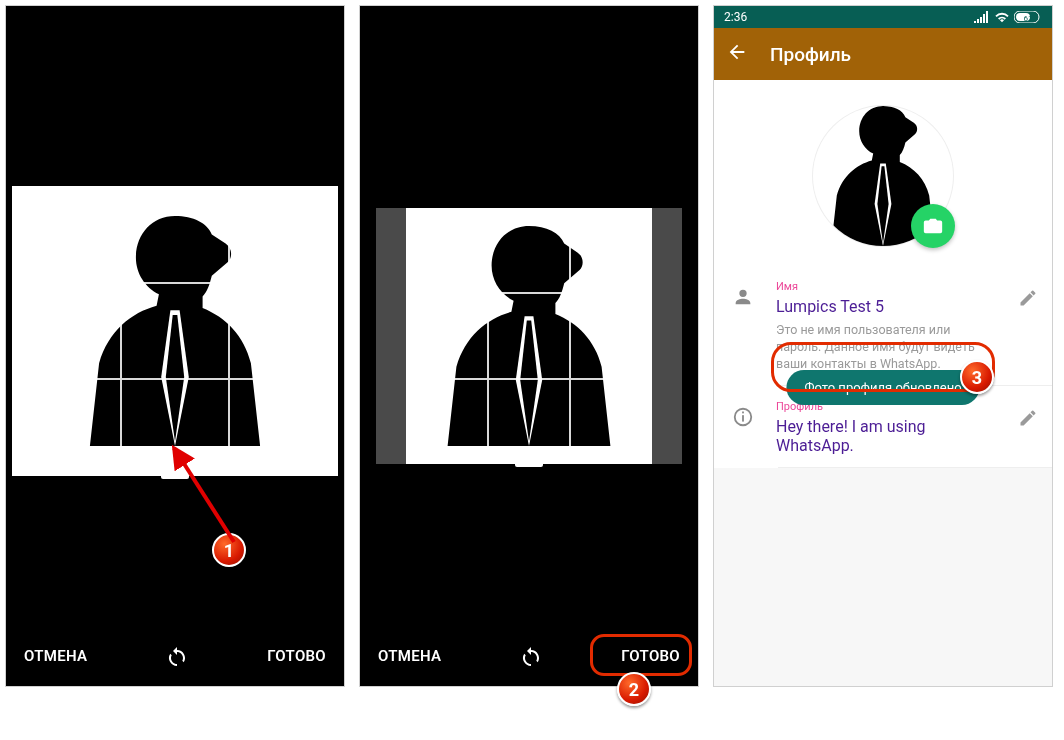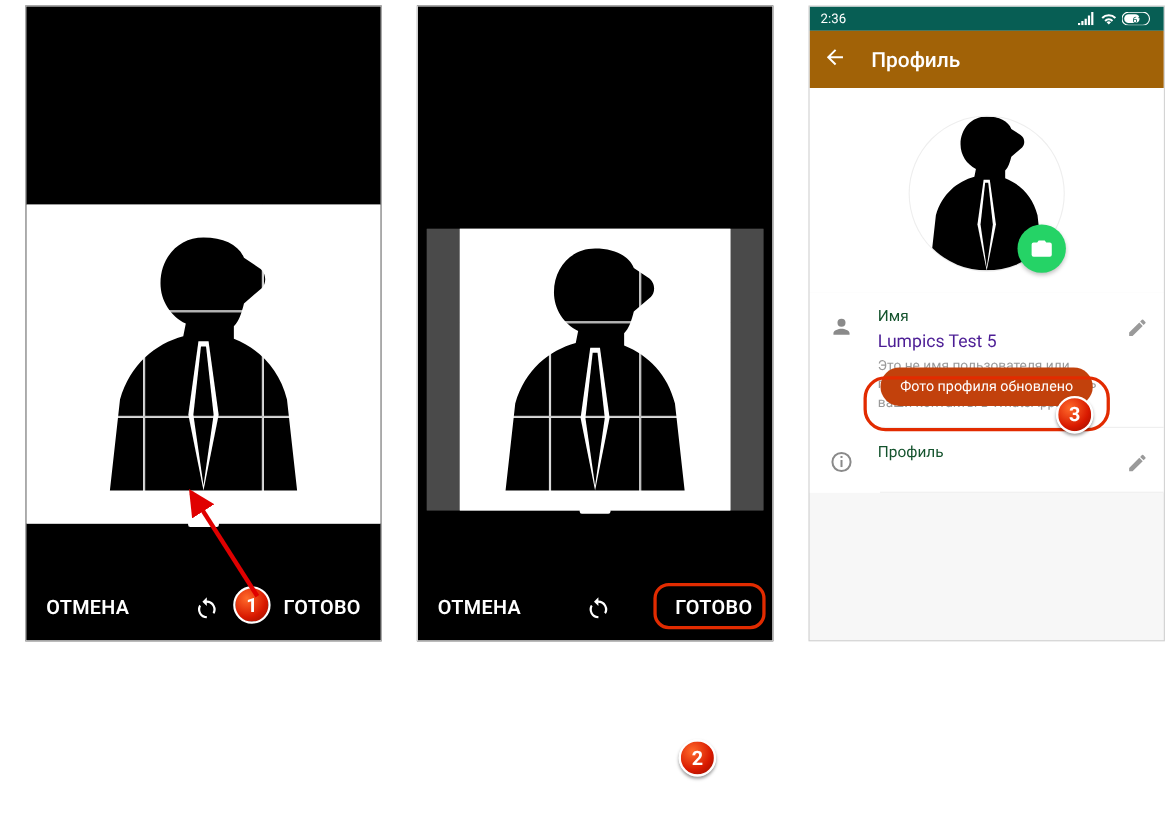--- a/index.html
+++ b/index.html
@@ -8,25 +8,24 @@
     width: 1064px;
     height: 740px;
     font-family: Roboto, "Helvetica Neue", Arial, sans-serif;
     display: flex;
     padding: 5px;
     gap: 14px;
     position: relative;
   }
   .phone {
     width: 340px;
-    height: 578px;
+    height: 682px;
     border: 1px solid #d0d0d0;
     position: relative;
     overflow: hidden;
-    margin-left: 18px;
   }
   .dark { background: #000; }
   .light { background: #f7f7f7; }
 
   
   .crop-canvas {
     position: absolute;
     left: 0; right: 0;
     display: flex;
     align-items: center;
@@ -76,21 +75,21 @@
   .crop-toolbar {
     position: absolute;
     left:0; right:0; bottom: 0;
     height: 60px;
     display: flex;
     align-items: center;
     justify-content: space-between;
     padding: 0 18px;
     color: #fff;
     font-weight: 600;
-    font-size: 18px;
+    font-size: 15px;
     letter-spacing: 0.3px;
   }
   .rotate-btn { width:28px; height:28px; display:flex; align-items:center; justify-content:center; }
 
   .done-hl {
     position: absolute;
     right: 6px; bottom: 10px;
     width: 102px; height: 42px;
     border: 3px solid #e22b00;
     border-radius: 14px;
@@ -146,36 +145,36 @@
   .list { background:#fff; }
   .divider { height:1px; background:#eee; margin-left:64px; }
   .row {
     display:flex; align-items:flex-start;
     padding: 14px 14px 12px 16px;
     gap: 20px;
     position:relative;
   }
   .row .icon-col { width:26px; display:flex; justify-content:center; padding-top:6px; color:#128C7E; }
   .row .content { flex:1; }
-  .row .label { color:#14532d; font-size:14px; margin-bottom:4px; }
+  .row .label { color:#ec4899; font-size:11px; margin-bottom:4px; }
   .row .value { color:#4c1d95; font-size:16px; }
   .row .hint  { color:#9a9a9a; font-size:12.5px; line-height:1.35; margin-top:6px; }
   .row .edit  { color:#9a9a9a; padding-top:8px; }
 
   .blurred {
     color: transparent;
     text-shadow: 0 0 10px #999;
     user-select: none;
   }
 
   .toast {
     position:absolute;
     left:50%; transform:translateX(-50%);
-    top: 328px;
-    background:#c2410c;
+    top: 364px;
+    background:#0f766e;
     color:#fff;
     font-size:13px;
     padding: 10px 18px;
     border-radius: 22px;
     white-space:nowrap;
   }
   .toast-hl {
     position:absolute;
     left:50%; transform:translateX(-50%);
     top: 336px;
@@ -374,20 +373,21 @@
     <div class="row">
       <div class="icon-col">
         <svg width="22" height="22" viewBox="0 0 24 24">
             <circle cx="12" cy="12" r="9" fill="none" stroke="#8a8a8a" stroke-width="2"></circle>
             <rect x="11" y="10" width="2" height="7" fill="#8a8a8a"></rect>
             <rect x="11" y="6" width="2" height="2" fill="#8a8a8a"></rect>
           </svg>
       </div>
       <div class="content">
         <div class="label">Профиль</div>
+        <div class="value">Hey there! I am using WhatsApp.</div>
       </div>
       <div class="edit">
         <svg width="20" height="20" viewBox="0 0 24 24">
             <path fill="#9a9a9a" d="M3 17.25V21h3.75L17.8 9.94l-3.75-3.75L3 17.25zM20.7 7.04a1 1 0 0 0 0-1.41l-2.34-2.34a1 1 0 0 0-1.41 0L15 5.24l3.75 3.75 1.95-1.95z"></path>
           </svg>
       </div>
     </div>
     <div class="divider"></div>
 
   </div>

